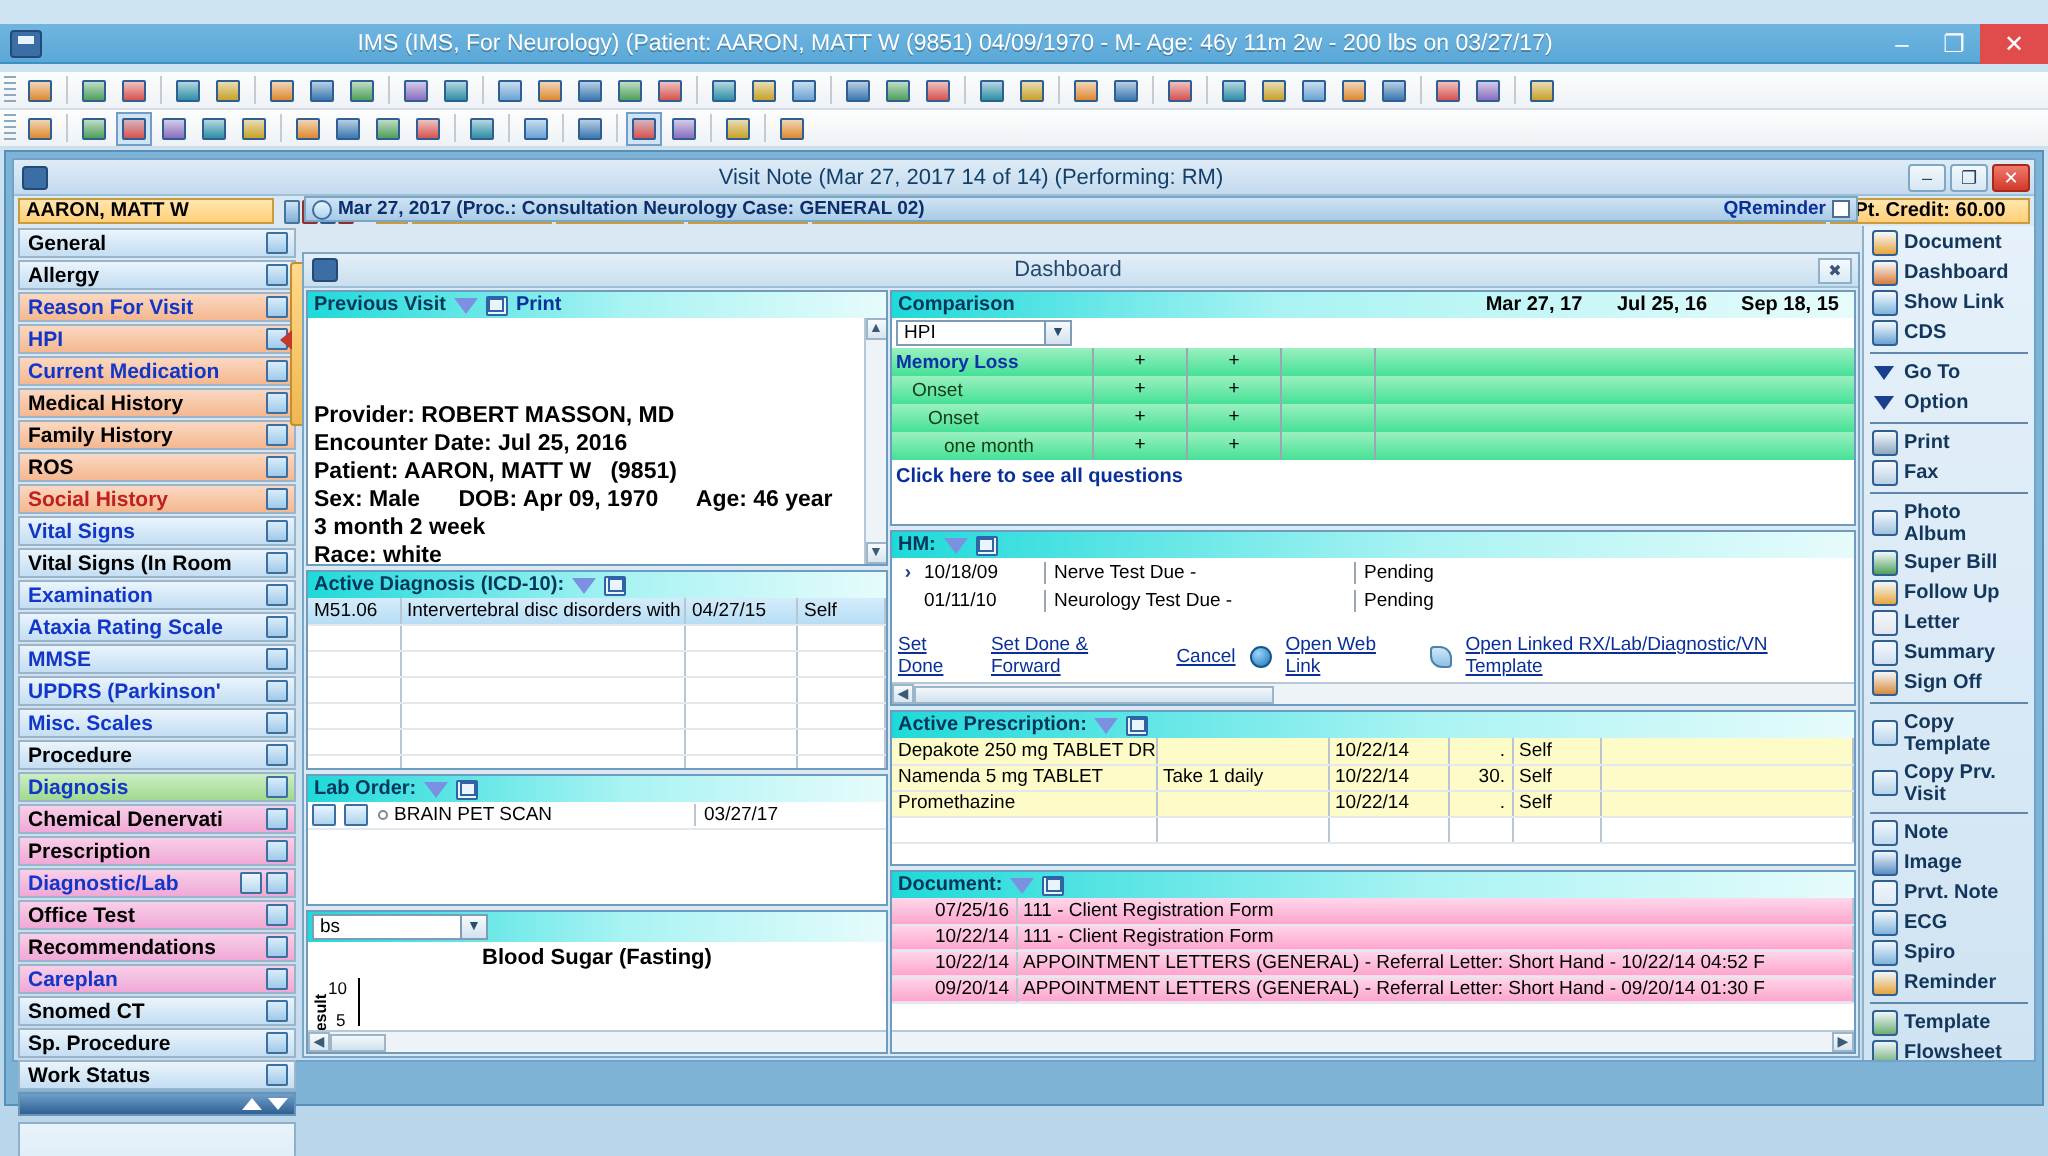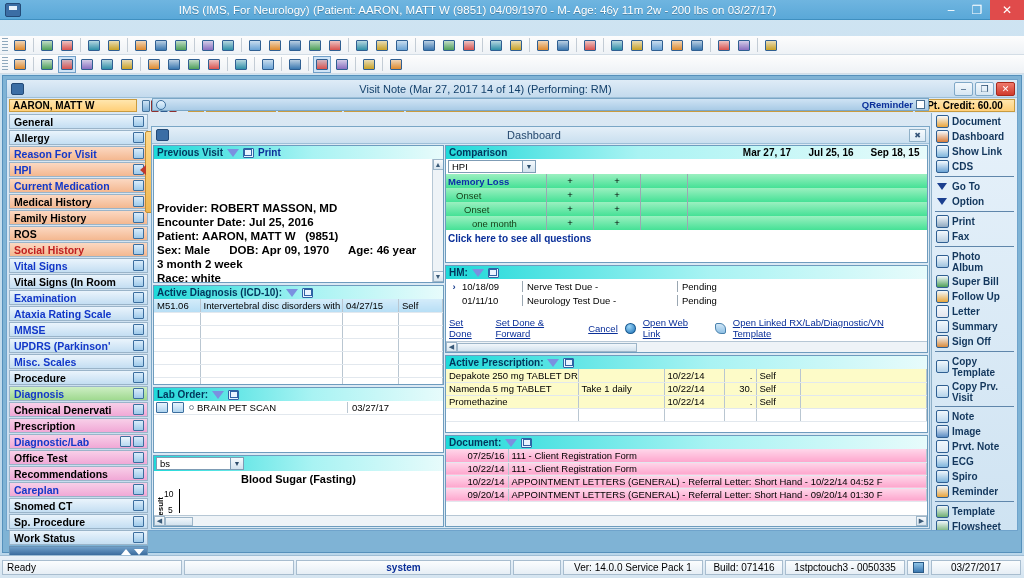--- a/index.html
+++ b/index.html
@@ -12,21 +12,21 @@
     background: #b8d4e8;
   }
   .app {
     position: relative;
     width: 1024px; height: 578px;
     background: linear-gradient(#cfe4f2, #b9d6ea);
   }
 
   
   .titlebar {
-    position: absolute; left:0; top:0; width:1024px; height:20px;
+    position: absolute; left:0; top:12px; width:1024px; height:20px;
     background: linear-gradient(#6fb5e0, #5aa8d8);
     border-bottom: 1px solid #3f8fc0;
     display: flex; align-items: center;
   }
   .tb-appicon {
     width: 16px; height: 14px; margin-left: 5px;
     background: #3b6ea5; border: 1px solid #234a77; border-radius: 2px;
     position: relative;
   }
   .tb-appicon:after {
@@ -1106,33 +1106,21 @@
             </div>
             <div class="rail-item">
               <span class="ri sq" style="background: linear-gradient(rgba(255, 255, 255, 0.667), rgb(111, 174, 114));"></span>
               <span class="rail-label">Flowsheet</span>
             </div>
           </div>
 
       </div>
     <div style="position: absolute; left: 145px; top: 18px; right: 88px; height: 13px; background: linear-gradient(rgb(207, 227, 244), rgb(169, 203, 230)); border: 1px solid rgb(122, 166, 198); display: flex; align-items: center; padding: 0px 3px; font-size: 9.5px; font-weight: bold; color: rgb(10, 47, 107); z-index: 5;">
           <span style="width:10px;height:10px;border:1px solid #3c6e9e;background:linear-gradient(#e8f4fe,#aed3ef);border-radius:50%;margin-right:3px"></span>
+          <span>Mar 27, 2017  (Proc.: Consultation Neurology  Case: GENERAL 02)</span>
           <span style="margin-left:auto;color:#0a2f99">QReminder</span>
           <span style="width:9px;height:9px;border:1px solid #4a6f92;background:#fff;margin-left:3px"></span>
         </div>
       </div>
   </div>
 
-  <div class="statusbar">
-    <div class="sb ready">Ready</div>
-    <div class="sb blank1"></div>
-    <div class="sb sys">system</div>
-    <div class="sb mid"></div>
-    <div class="sb ver">Ver: 14.0.0 Service Pack 1</div>
-    <div class="sb build">Build: 071416</div>
-    <div class="sb term">1stpctouch3 - 0050335</div>
-    <div class="sb ico">
-      <span style="width:11px;height:11px;background:linear-gradient(#8fc4e8,#3b78b0);border:1px solid #2a5a86;display:inline-block"></span>
-    </div>
-    <div class="sb date">03/27/2017</div>
-  </div>
 
 </div>
 
 </body></html>

